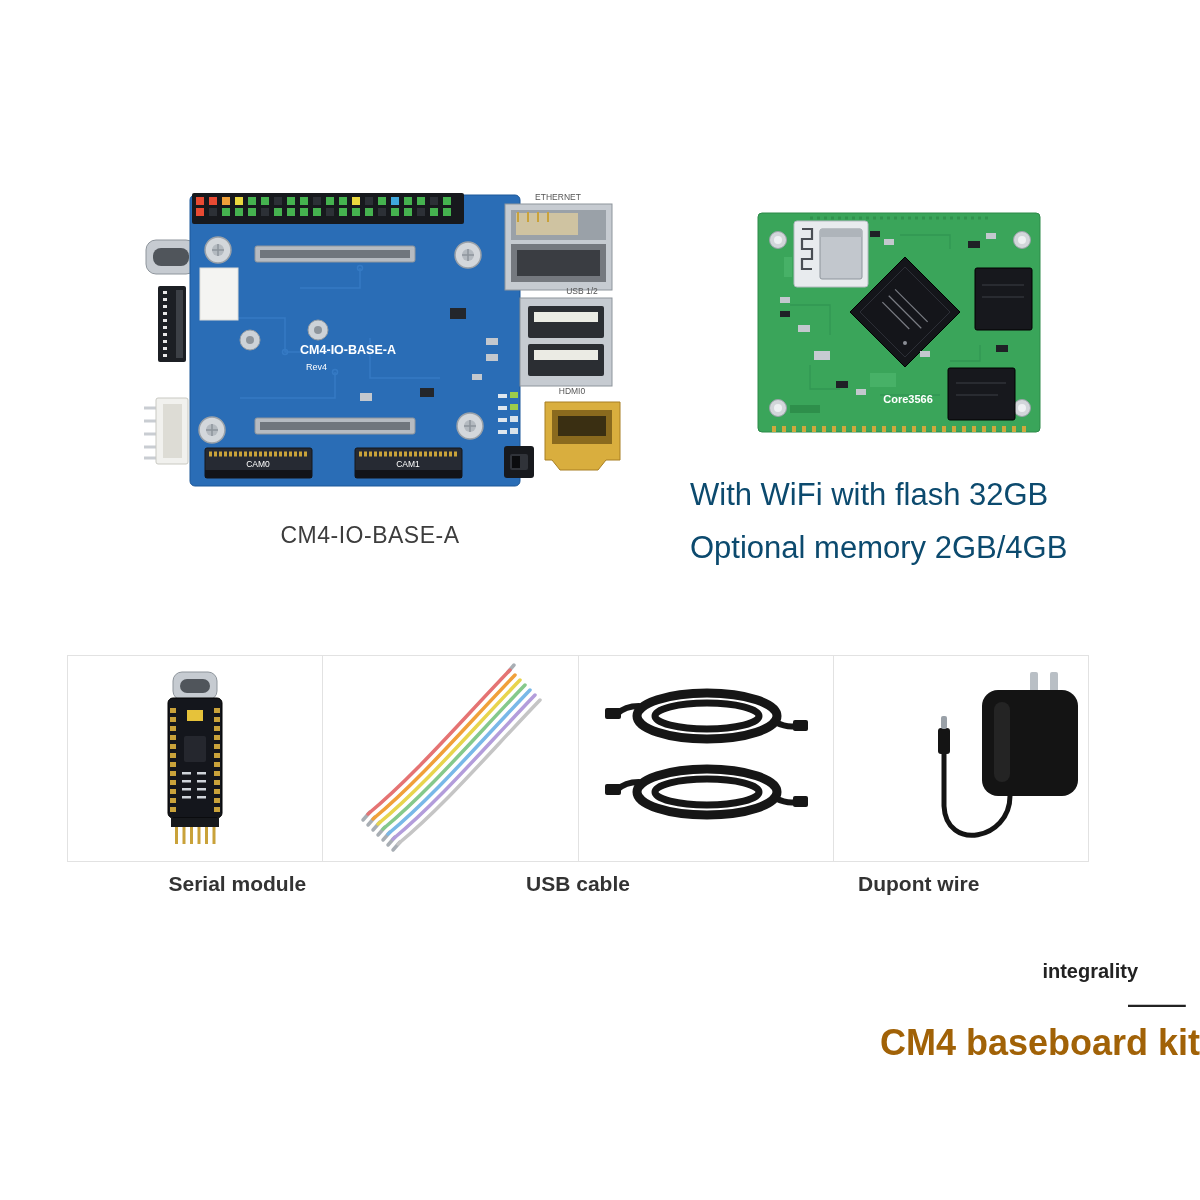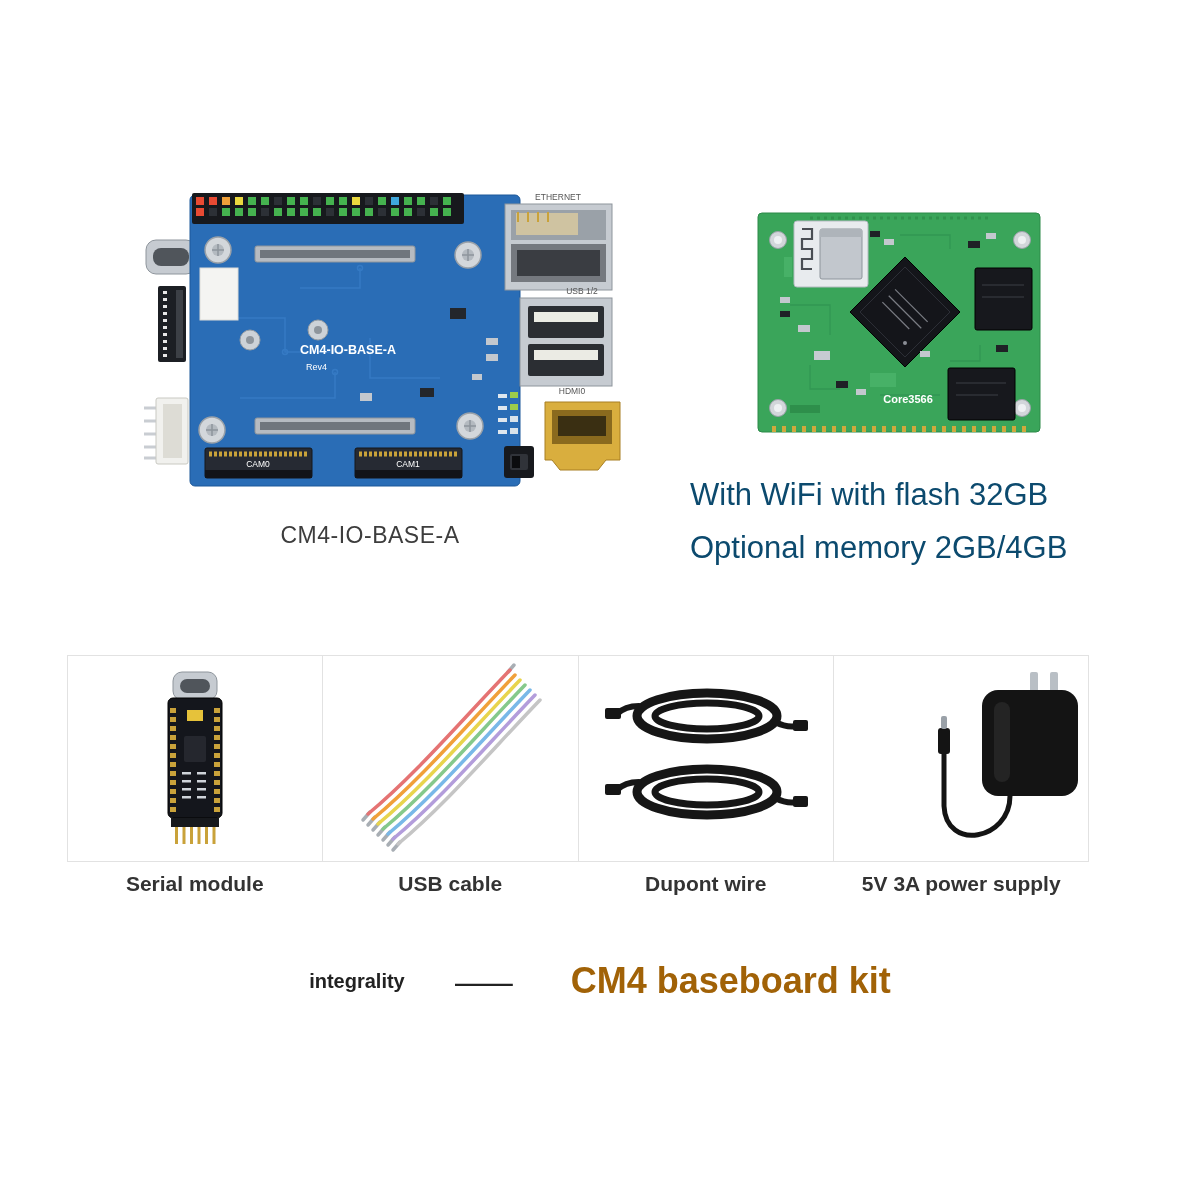--- a/index.html
+++ b/index.html
@@ -19,21 +19,21 @@
 
   .accessories { left:67px; top:655px; width:1022px; height:207px; display:flex; }
   .acc-cell { flex:1; border:1px solid #e2e2e2; margin-left:-1px;
               display:flex; align-items:center; justify-content:center; background:#fff; }
   .acc-cell:first-child { margin-left:0; }
 
   .acc-labels { left:67px; top:872px; width:1022px; display:flex; }
   .acc-label { flex:1; text-align:center; font-size:21px; color:#333333; font-weight:600; }
 
   .footer { left:0; top:960px; width:1200px; display:flex; justify-content:center;
-            align-items:center; }
+            align-items:flex-end;flex-direction:column; }
   .footer-prefix { font-size:20px; font-weight:700; color:#222222; margin-right:62px; }
   .footer-dash { font-size:34px; color:#222222; display:inline-block;
                  transform:scaleX(1.7); margin-right:26px; font-weight:400; }
   .footer-title { font-size:36px; font-weight:600; color:#a16207;margin-left:44px; }
 </style>
 </head>
 <body>
 
 <div class="page">
 
@@ -408,21 +408,20 @@
           <rect x="107" y="60" width="6" height="13" rx="2" fill="#9aa1a8"></rect>
         </g>
       </svg>
     </div>
   </div>
 
   <div class="abs acc-labels">
     <div class="acc-label">Serial module</div>
     <div class="acc-label">USB cable</div>
     <div class="acc-label">Dupont wire</div>
-    <div class="acc-label">5V 3A power supply</div>
   </div>
 
   <div class="abs footer">
     <span class="footer-prefix">integrality</span>
     <span class="footer-dash">—</span>
     <span class="footer-title">CM4 baseboard kit</span>
   </div>
 
 </div>
 

